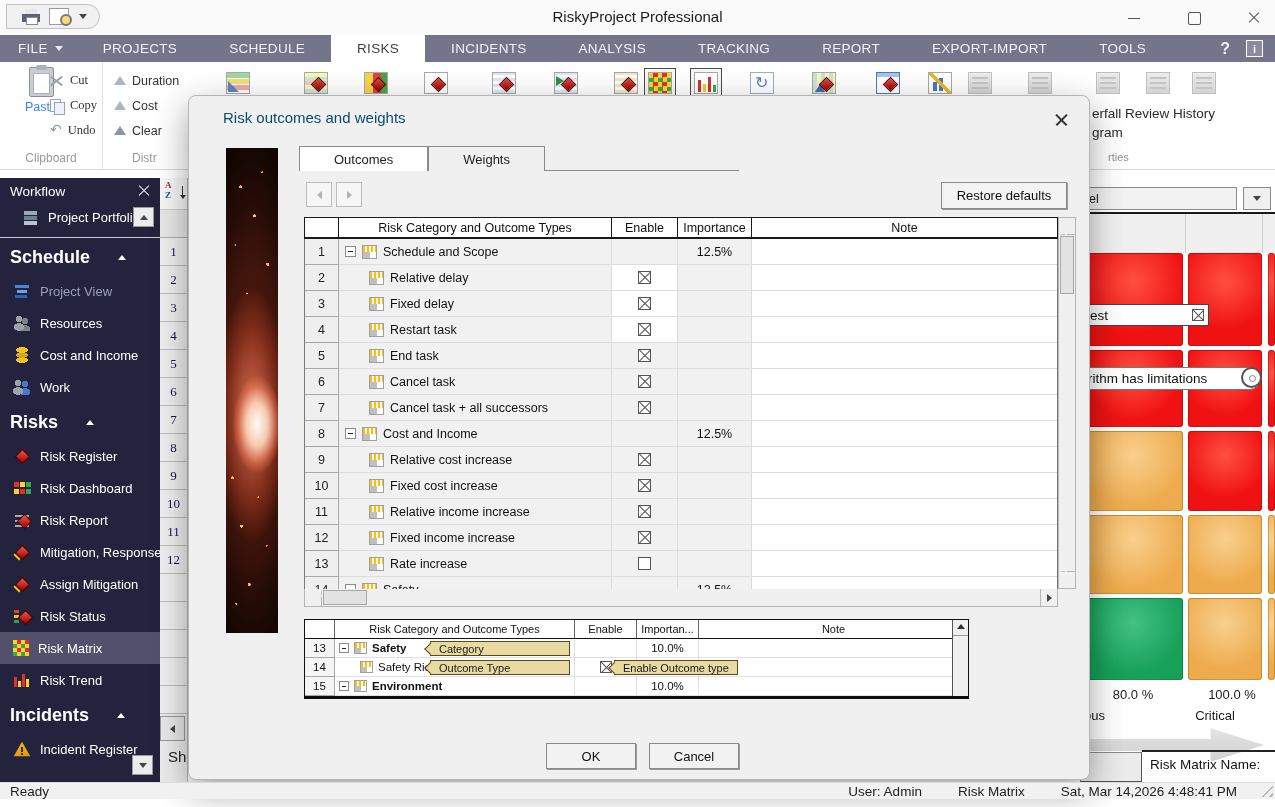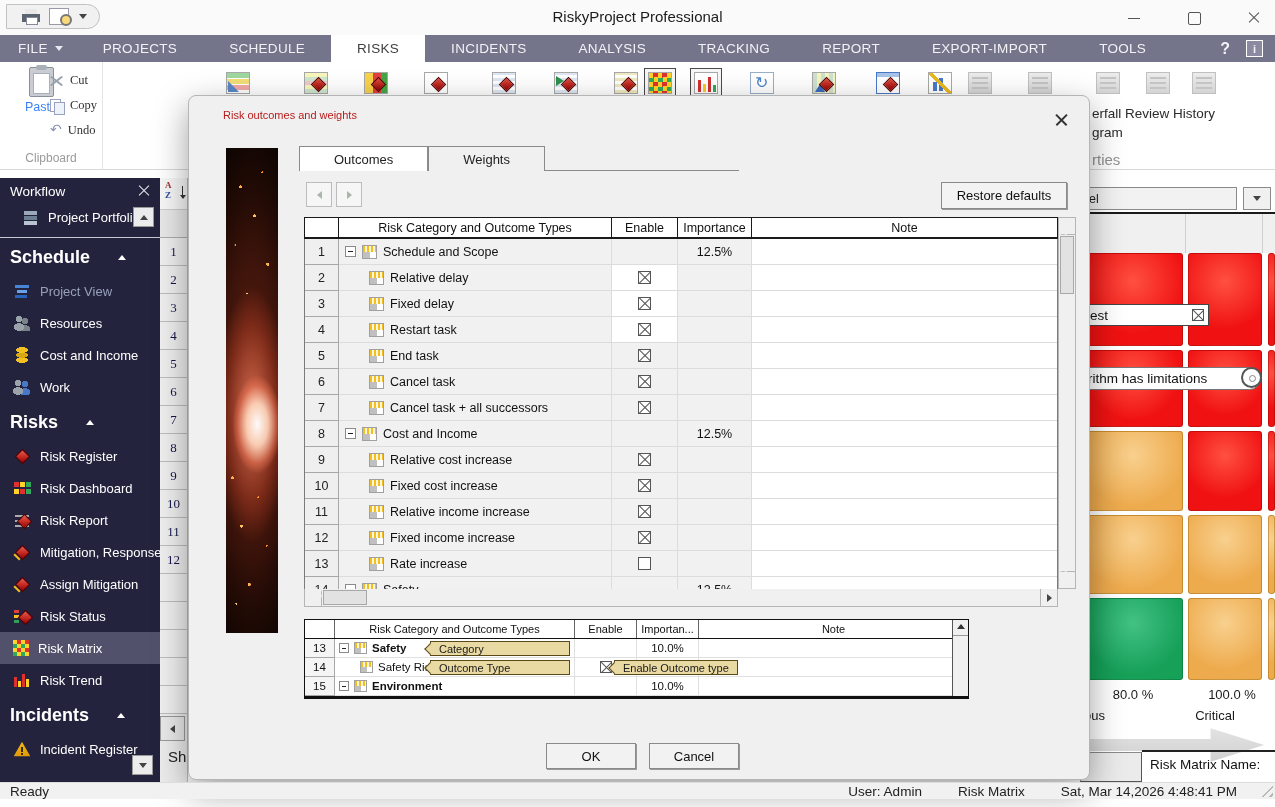--- a/index.html
+++ b/index.html
@@ -75,21 +75,21 @@
   .tb-trend .g{background:#fff;background-image:linear-gradient(#d23030,#d23030),linear-gradient(#ffc81e,#ffc81e),linear-gradient(#d23030,#d23030),linear-gradient(#2faa5a,#2faa5a);background-size:3px 12px,3px 8px,3px 15px,3px 7px;background-position:3px 7px,8px 11px,13px 4px,18px 12px;background-repeat:no-repeat;}
   .tb-sync .g{background:#fff;border-color:#9ab0c8;}
   .tb-sync .g::before{content:'↻';position:absolute;left:4px;top:0px;color:#4a84c8;font-size:16px;line-height:20px;}
   .tb-riskup .g{background:repeating-linear-gradient(90deg,#cfe0cf 0 4px,#f5f5c0 4px 8px);}
   .tb-riskup .g::before{content:'';position:absolute;left:2px;bottom:1px;width:0;height:0;border-bottom:8px solid #3a6ac0;border-left:5px solid transparent;border-right:5px solid transparent;}
   .tb-form .g{background:#fff;border-color:#4a78c8;box-shadow:inset 0 4px 0 #a8c4e8;}
   .tb-wand .g{background:#fff;background-image:linear-gradient(45deg,transparent 44%,#e8b820 44% 56%,transparent 56%),linear-gradient(#4a78c8,#4a78c8),linear-gradient(#4a78c8,#4a78c8);background-size:100% 100%,4px 9px,4px 13px;background-position:0 0,4px 9px,10px 5px;background-repeat:no-repeat;}
   [class*="tb-gray"] .g{background:linear-gradient(#ececec,#d4d4d4);border-color:#c0c0c0;}
   [class*="tb-gray"] .g::before{content:'';position:absolute;left:3px;top:4px;right:3px;bottom:4px;background:repeating-linear-gradient(0deg,#c4c4c4 0 2px,transparent 2px 5px);}
   .clip-lab{position:absolute;font-size:13.5px;color:#2a2a2a;white-space:nowrap;}
-  .clip-lab.dim{color:#929292;font-size:15px;}
+  .clip-lab.dim{color:#929292;font-size:11px;margin-left:16px;}
 
   
   .sidebar{position:absolute;left:0;top:178px;width:160px;height:604px;background:#23233d;color:#fff;overflow:hidden;}
   .wf-head{height:26px;display:flex;align-items:center;padding:0 10px;font-size:13.5px;}
   .wf-close{margin-left:auto;position:relative;width:12px;height:12px;}
   .wf-close::before,.wf-close::after{content:'';position:absolute;left:-1px;top:5px;width:14px;height:1px;background:#e8e8f0;}
   .wf-close::before{transform:rotate(45deg);} .wf-close::after{transform:rotate(-45deg);}
   .pp-row{height:27px;display:flex;align-items:center;gap:8px;padding-left:22px;position:relative;font-size:13px;}
   .pp-btn{position:absolute;right:6px;top:3px;width:21px;height:20px;background:#ececec;border:1px solid #999;display:flex;align-items:center;justify-content:center;}
   .sb-div{border-top:1px solid #c8c8d4;margin:6px 0 0;}
@@ -157,21 +157,21 @@
   .mx-name-line{position:absolute;left:1142px;top:750px;width:133px;height:2px;background:#222;}
   .mx-name{position:absolute;left:1150px;top:757px;font-size:13.5px;color:#111;white-space:nowrap;}
 
   
   .statusbar{position:absolute;left:0;top:782px;width:1275px;height:17px;background:#f1f1f1;border-top:1px solid #dcdcdc;display:flex;align-items:center;font-size:13.5px;color:#222;padding:0 10px;z-index:20;}
   .st-right{margin-left:auto;display:flex;gap:36px;padding-right:28px;}
   .grip{position:absolute;right:2px;bottom:2px;width:13px;height:13px;background:repeating-linear-gradient(135deg,#b8b8b8 0 2px,transparent 2px 5px);clip-path:polygon(100% 0,100% 100%,0 100%);}
 
   
   .dialog{position:absolute;left:188px;top:95px;width:902px;height:685px;background:#f0f0f0;border:1px solid #b5b5b5;border-radius:8px;box-shadow:0 12px 34px rgba(0,0,0,.38);z-index:10;}
-  .dlg-title{position:absolute;left:34px;top:13px;font-size:11px;color:#b91c1c;}
+  .dlg-title{position:absolute;left:34px;top:13px;font-size:15px;color:#0c4a6e;}
   .dlg-close{position:absolute;right:14px;top:10px;width:28px;height:26px;display:flex;align-items:center;justify-content:center;position:absolute;}
   .dlg-close i{position:relative;width:15px;height:15px;display:block;}
   .dlg-close i::before,.dlg-close i::after{content:'';position:absolute;left:0;top:7px;width:15px;height:1.5px;background:#333;}
   .dlg-close i::before{transform:rotate(45deg);} .dlg-close i::after{transform:rotate(-45deg);}
   .galaxy{position:absolute;left:37px;top:52px;width:52px;height:485px;background-color:#0a0402;
     background-image:
       radial-gradient(circle 1.5px at 28% 8%,#ffae4a 98%,transparent),
       radial-gradient(circle 1px at 70% 5%,#ff9030 98%,transparent),
       radial-gradient(circle 1.5px at 55% 14%,#ffc060 98%,transparent),
       radial-gradient(circle 1px at 18% 20%,#ff8830 98%,transparent),
@@ -327,20 +327,37 @@
             <span class="ic-copy"></span>
             <span>Copy</span>
           </div>
         <div class="rrow">
             <span class="ic-undo"></span>
             <span>Undo</span>
           </div>
       </div>
       <div class="grp-label">Clipboard</div>
     </div>
+    <div class="grp-dist">
+      <div style="padding-top:6px;">
+        <div class="rrow">
+            <span class="dtri"></span>
+            <span>Duration</span>
+          </div>
+        <div class="rrow">
+            <span class="dtri"></span>
+            <span>Cost</span>
+          </div>
+        <div class="rrow">
+            <span class="dtri dark"></span>
+            <span>Clear</span>
+          </div>
+      </div>
+      <div class="grp-label">Distr</div>
+    </div>
     <div class="clip-lab" style="left:1092px;top:44px;">erfall Review History</div>
     <div class="clip-lab" style="left:1092px;top:63px;">gram</div>
     <div class="clip-lab dim" style="left:1092px;top:89px;">rties</div>
   <div class="tb tb-dist" style="left: 222px;">
         <span class="g"></span>
       </div>
       <div class="tb tb-risk1" style="left: 300px;">
         <span class="g"></span>
       </div>
       <div class="tb tb-risk2" style="left: 360px;">

